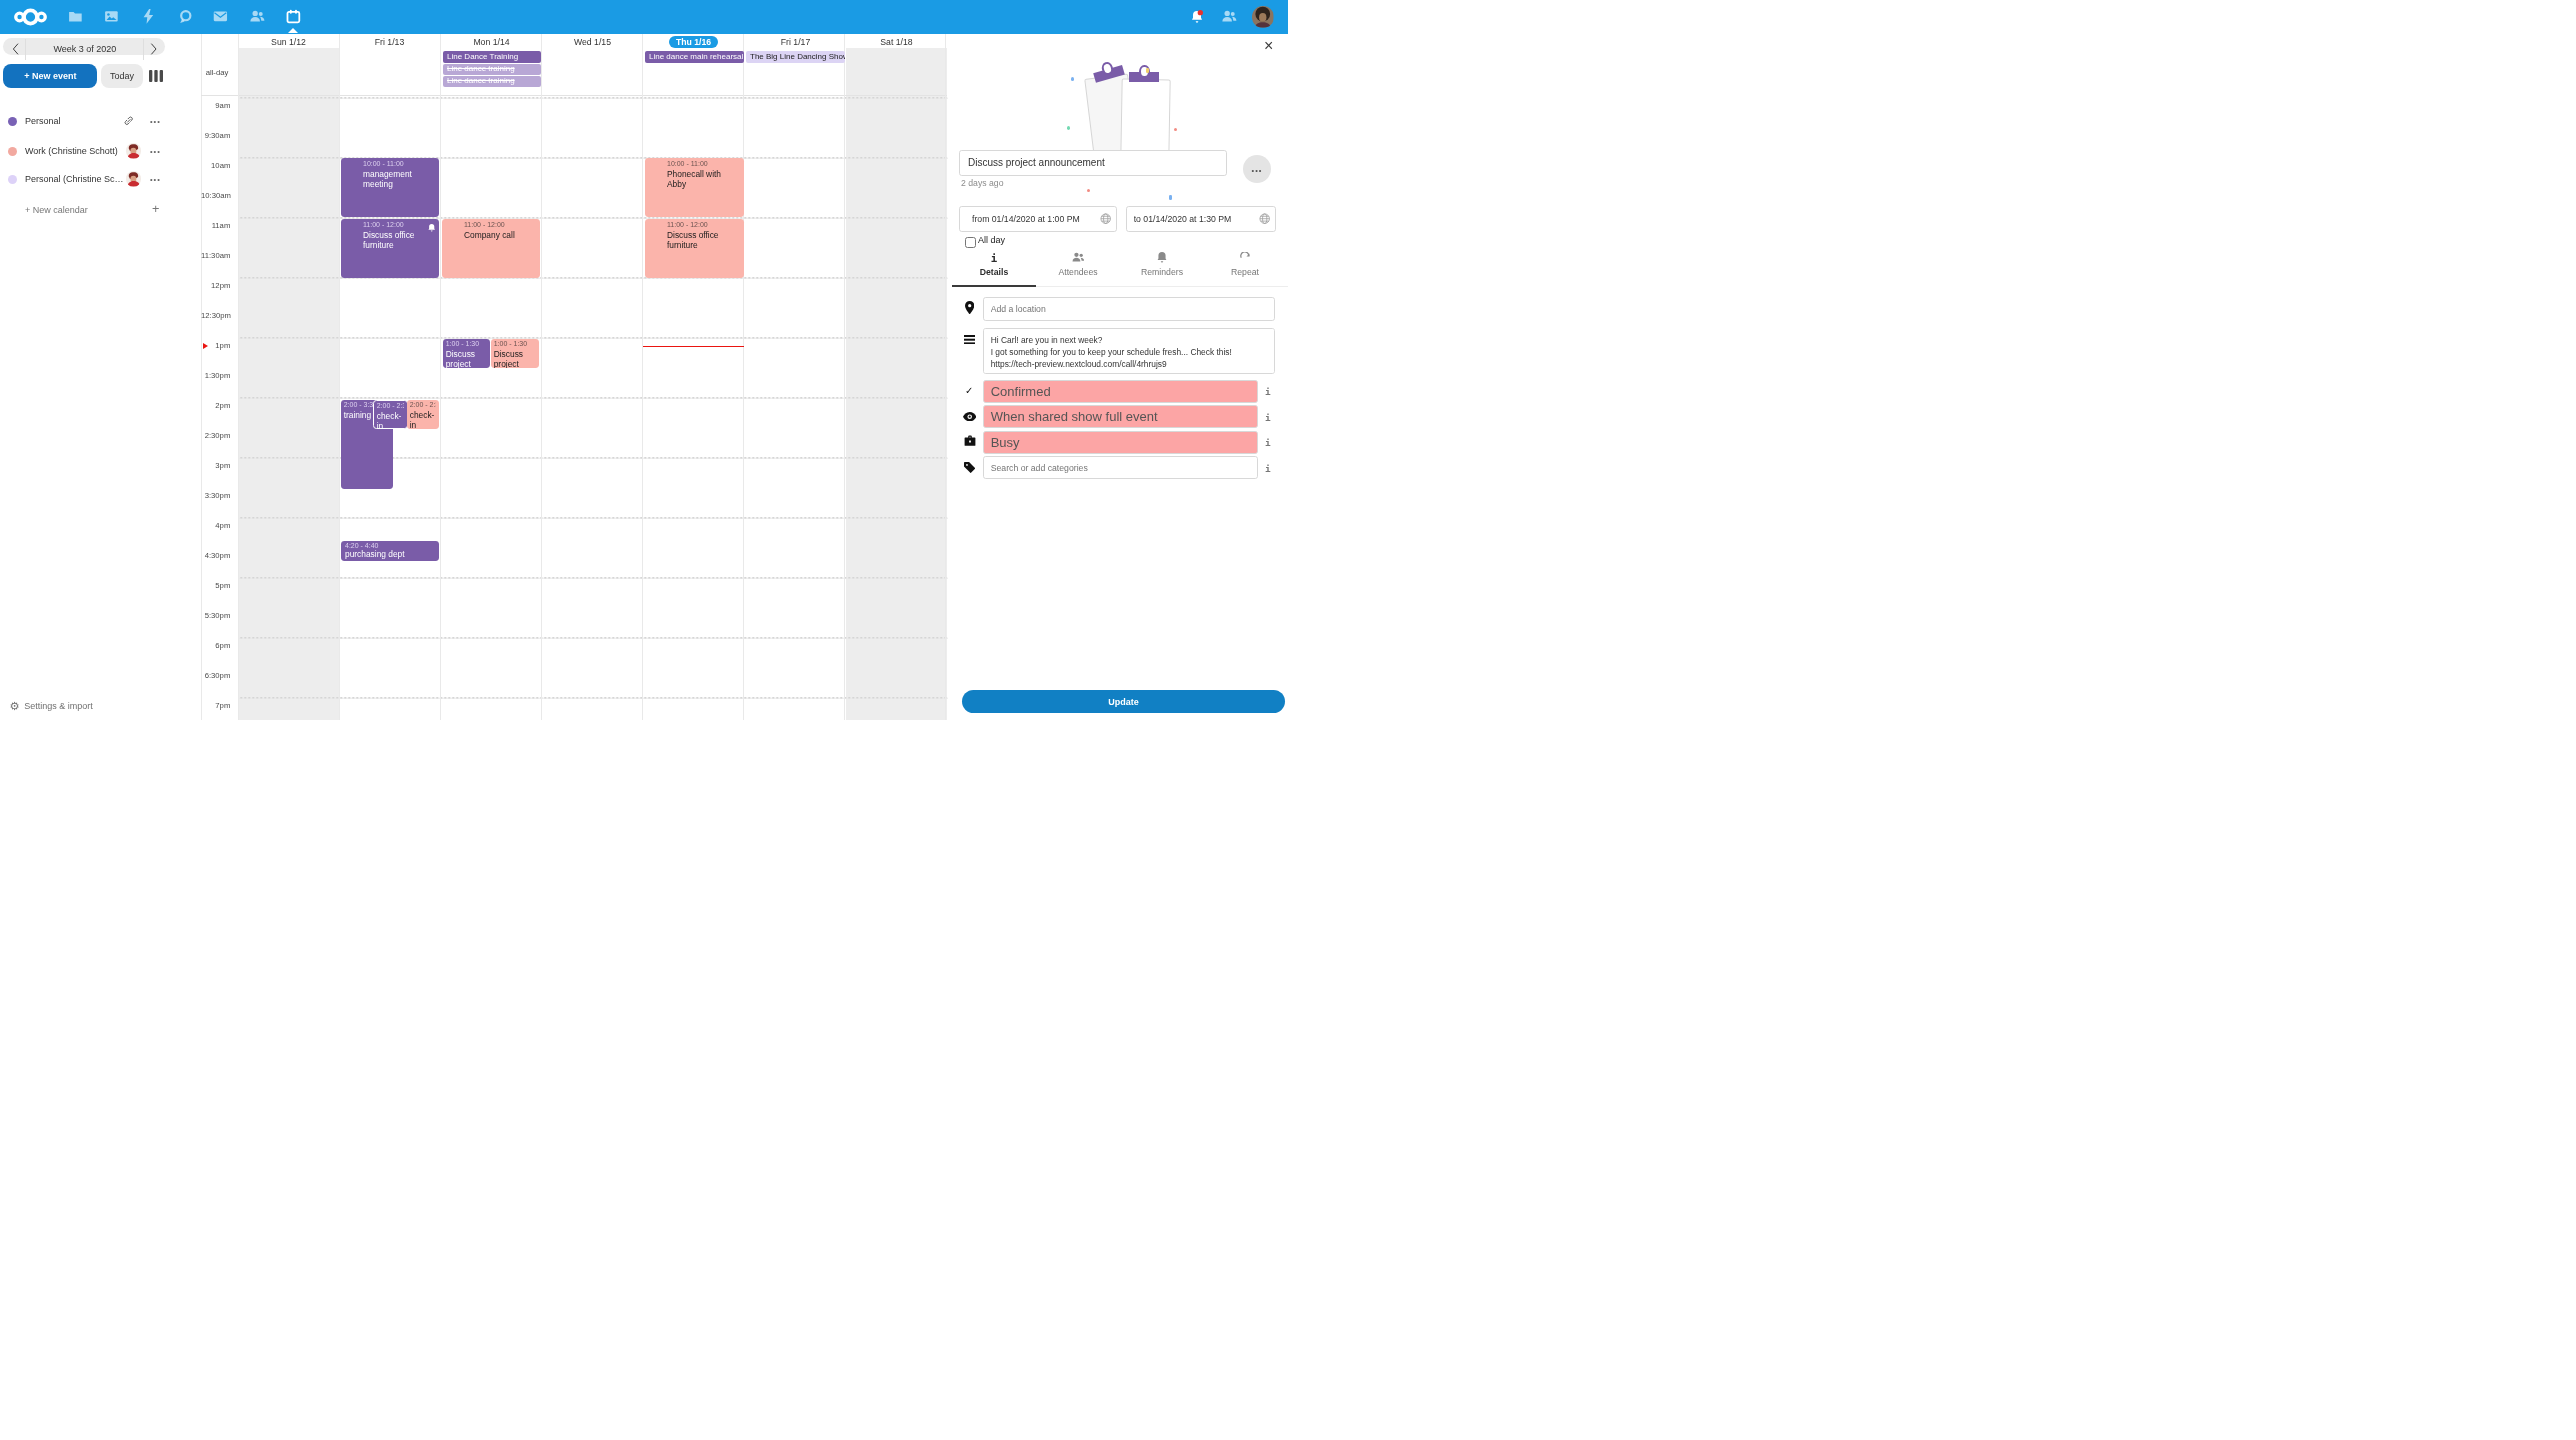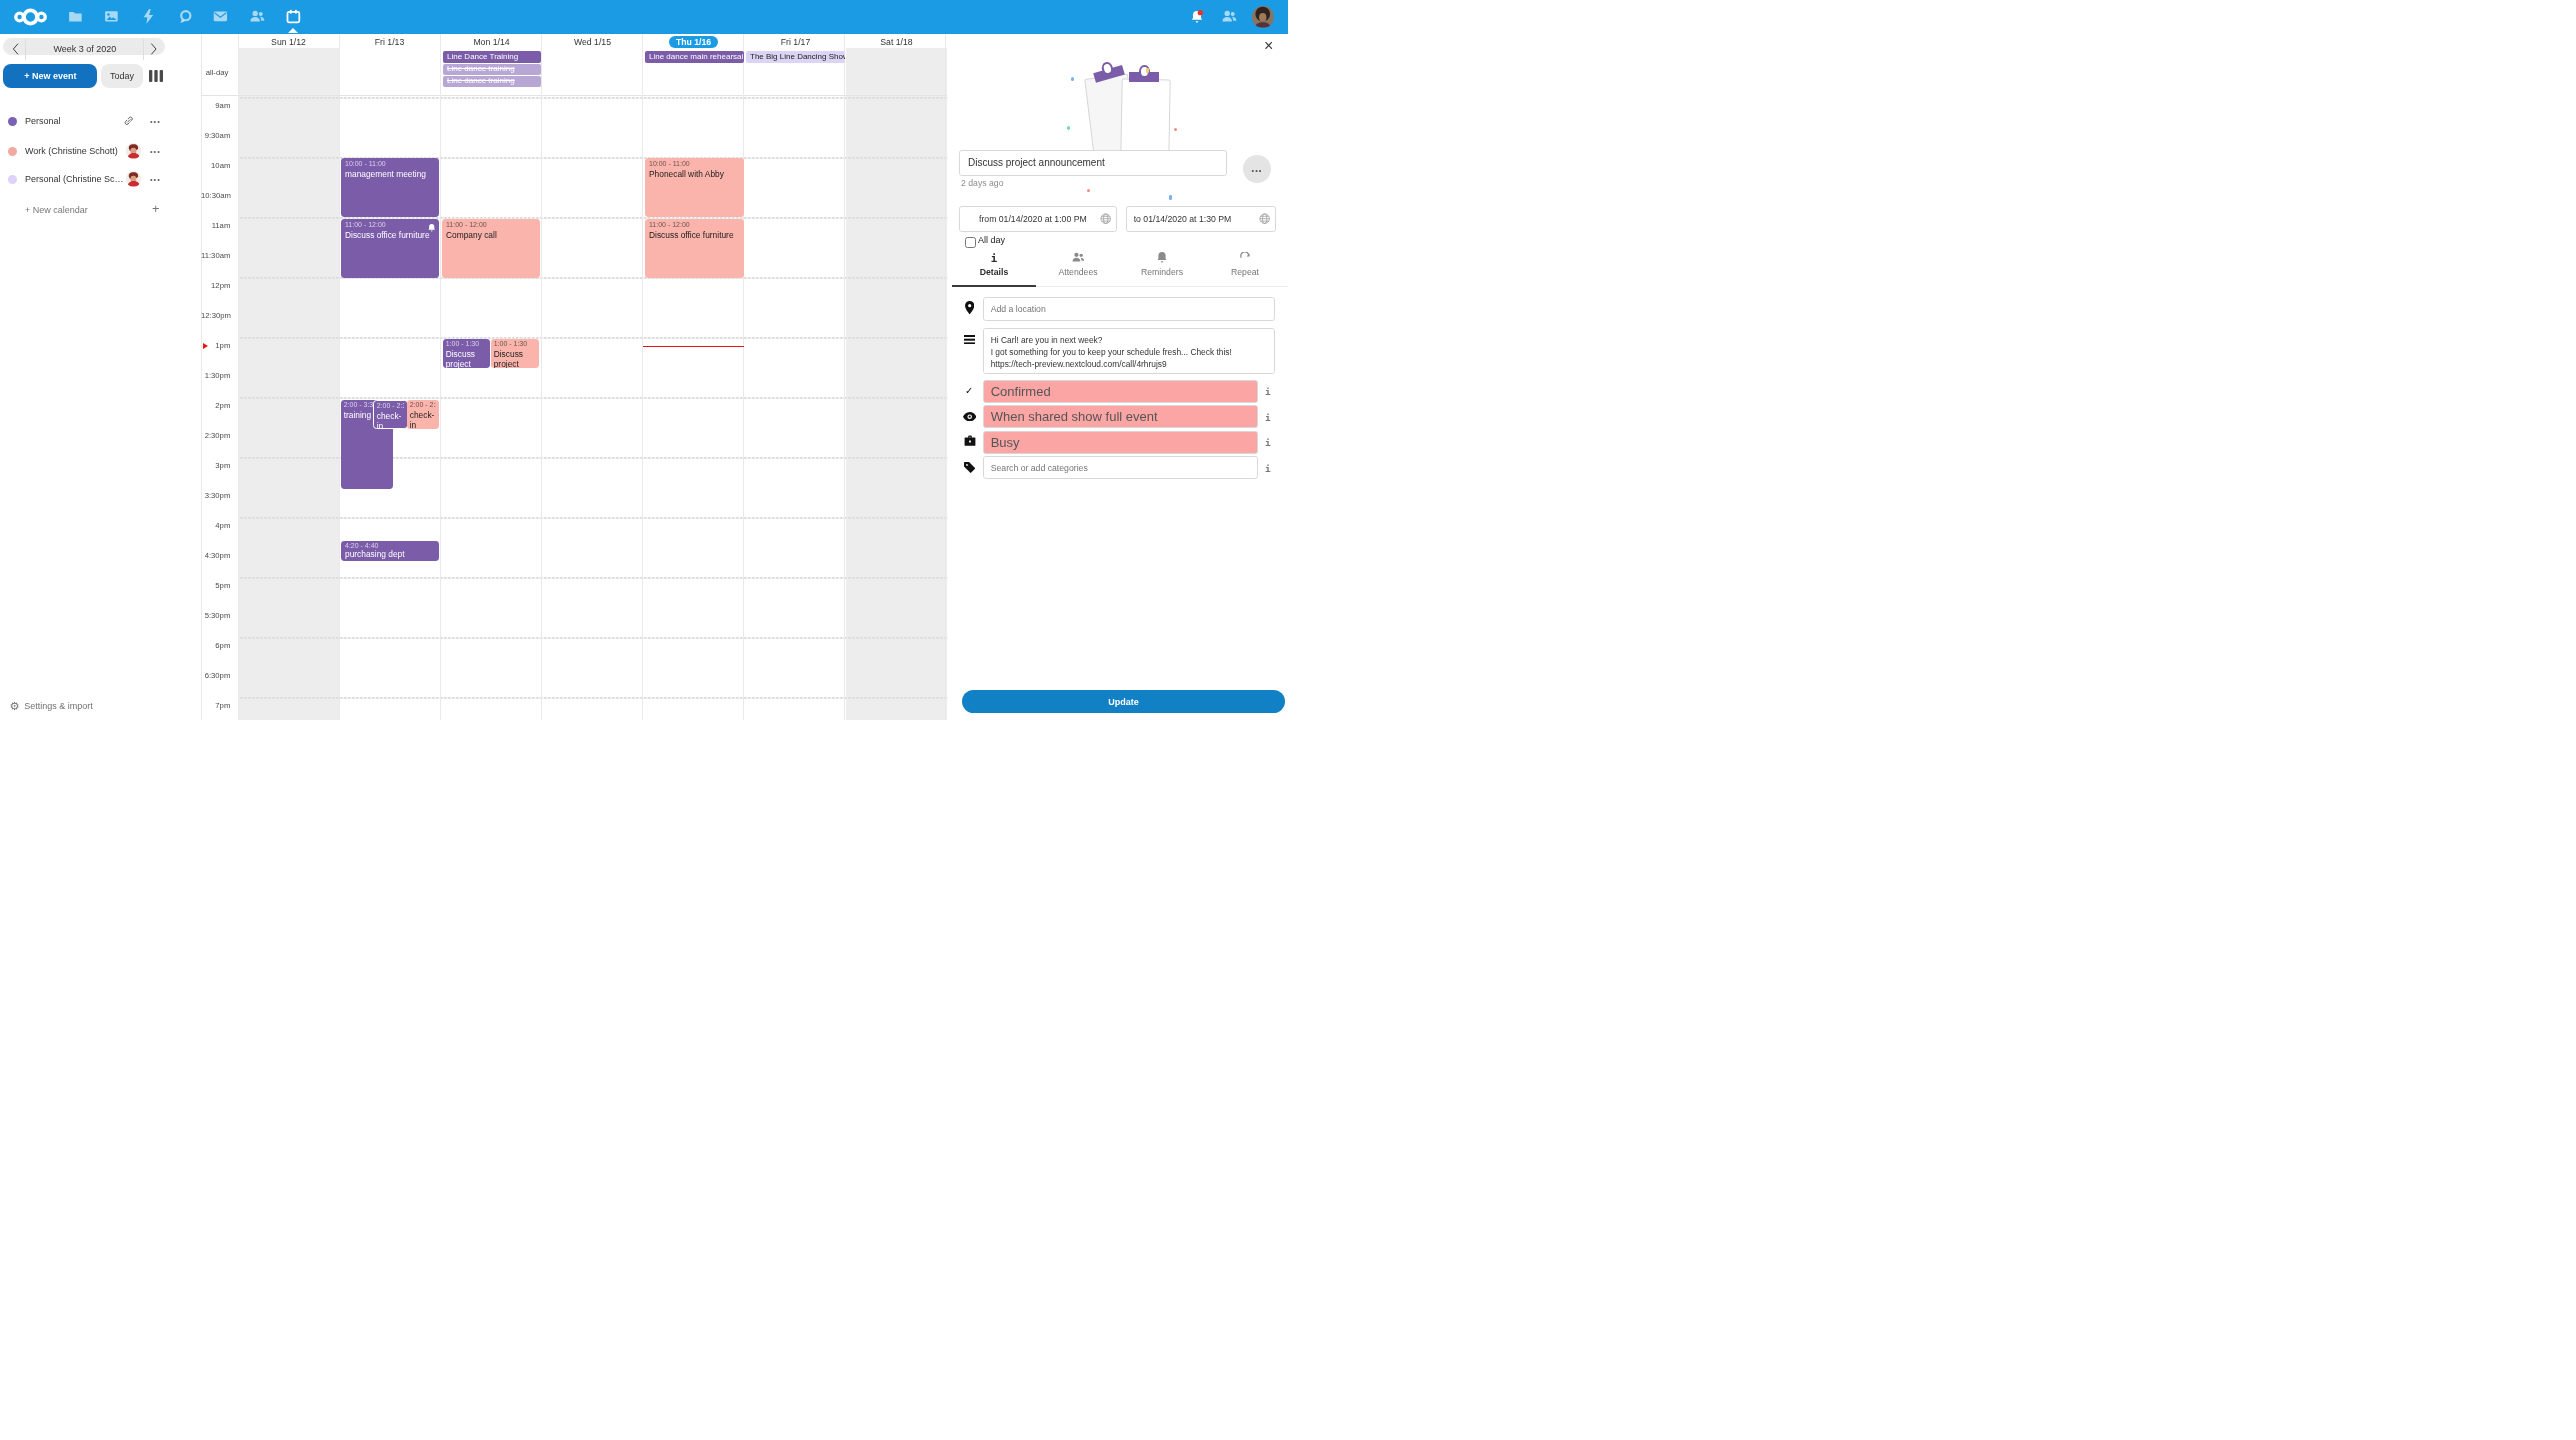--- a/index.html
+++ b/index.html
@@ -18,21 +18,21 @@
   .callabel{position:absolute;left:25px;top:8px;font-size:9px;color:#333;max-width:101px;white-space:nowrap;overflow:hidden;text-overflow:ellipsis;}
   .dots{font-size:7.4px;color:#666;letter-spacing:1px;}
   
   .dayhead{position:absolute;top:35px;width:101px;height:14.8px;text-align:center;font-size:8.7px;color:#333;line-height:14.8px;}
   .todaypill{background:var(--header,#1a9be4);color:#fff;border-radius:8px;padding:1.3px 6.7px;font-weight:bold;}
   .tl{height:30px;text-align:right;padding-right:4.7px;font-size:7.7px;color:#4a4a4a;box-sizing:border-box;}
   .chip{position:absolute;border-radius:2px;font-size:8px;line-height:11.4px;padding:0 4px;box-sizing:border-box;white-space:nowrap;overflow:hidden;cursor:pointer;}
   .chip.purple{background:var(--purple,#7a5ca8);color:#fff;}
   .chip.cancel{background:var(--purple_light,#b8a7d5);color:#fff;text-decoration:line-through;}
   .chip.lav{background:var(--lavender,#dcd4f4);color:#1c1c1c;}
-  .event{position:absolute;border-radius:3.4px;padding:2px 4px;box-sizing:border-box;overflow:hidden;cursor:pointer;}
+  .event{position:absolute;border-radius:3.4px;padding:2px 22px;box-sizing:border-box;overflow:hidden;cursor:pointer;}
   .event.purple{background:var(--purple,#7a5ca8);}
   .event.purple .etime{color:#ded2f0;}
   .event.purple .etitle{color:#fff;}
   .event.salmon{background:var(--salmon,#fbb4ab);}
   .event.salmon .etime{color:#6b5350;}
   .event.salmon .etitle{color:#1c1c1c;}
   .etime{font-size:7px;line-height:8.7px;white-space:nowrap;overflow:hidden;}
   .etitle{font-size:8.4px;line-height:10px;}
   
   .inp{border:0.7px solid #d8d8d8;border-radius:2.7px;box-sizing:border-box;font-family:inherit;color:#333;background:#fff;}
@@ -336,21 +336,21 @@
       <div class="confetti" style="left:79px;top:4px;width:2.7px;height:4.7px;background:#f2cf6b;border-radius:1.3px;"></div>
       <div class="confetti" style="left:9.4px;top:93px;width:2.7px;height:4.7px;background:#f2cf6b;border-radius:1.3px;"></div>
       <div class="confetti" style="left:102px;top:131px;width:2.7px;height:4.7px;background:#7ab1f0;border-radius:1.3px;"></div>
     </div>
 
     <input class="inp abs" style="left: 959px; top: 150px; width: 268px; height: 25.5px; font-size: 10px; padding: 0px 8px;" value="Discuss project announcement">
     <div class="abs" style="left:1243px;top:155px;width:28px;height:28px;border-radius:50%;background:#e4e4e4;text-align:center;line-height:28px;cursor:pointer;"><span class="dots" style="color:#555;">•••</span></div>
     <div class="abs" style="left:961px;top:178px;font-size:8.7px;color:#8c8c8c;">2 days ago</div>
 
     <div class="abs" style="left:959px;top:206px;width:158px;height:25.5px;">
-      <input class="inp" style="width: 100%; height: 100%; font-size: 8.7px; padding: 0px 20px 0px 19px;" value="from 01/14/2020 at 1:00 PM">
+      <input class="inp" style="width: 100%; height: 100%; font-size: 8.7px; padding: 0px 20px 0px 12px;" value="from 01/14/2020 at 1:00 PM">
       <span class="abs" style="right:5.4px;top:6.7px;">
         <svg width="11.4" height="11.4" viewBox="0 0 18 18">
             <g fill="none" stroke="#9a9a9a" stroke-width="1.2">
               <circle cx="9" cy="9" r="7.5"></circle>
               <ellipse cx="9" cy="9" rx="3.4" ry="7.5"></ellipse>
               <path d="M1.5 9h15M2.5 5.2h13M2.5 12.8h13"></path>
             </g>
           </svg>
       </span>
     </div>

